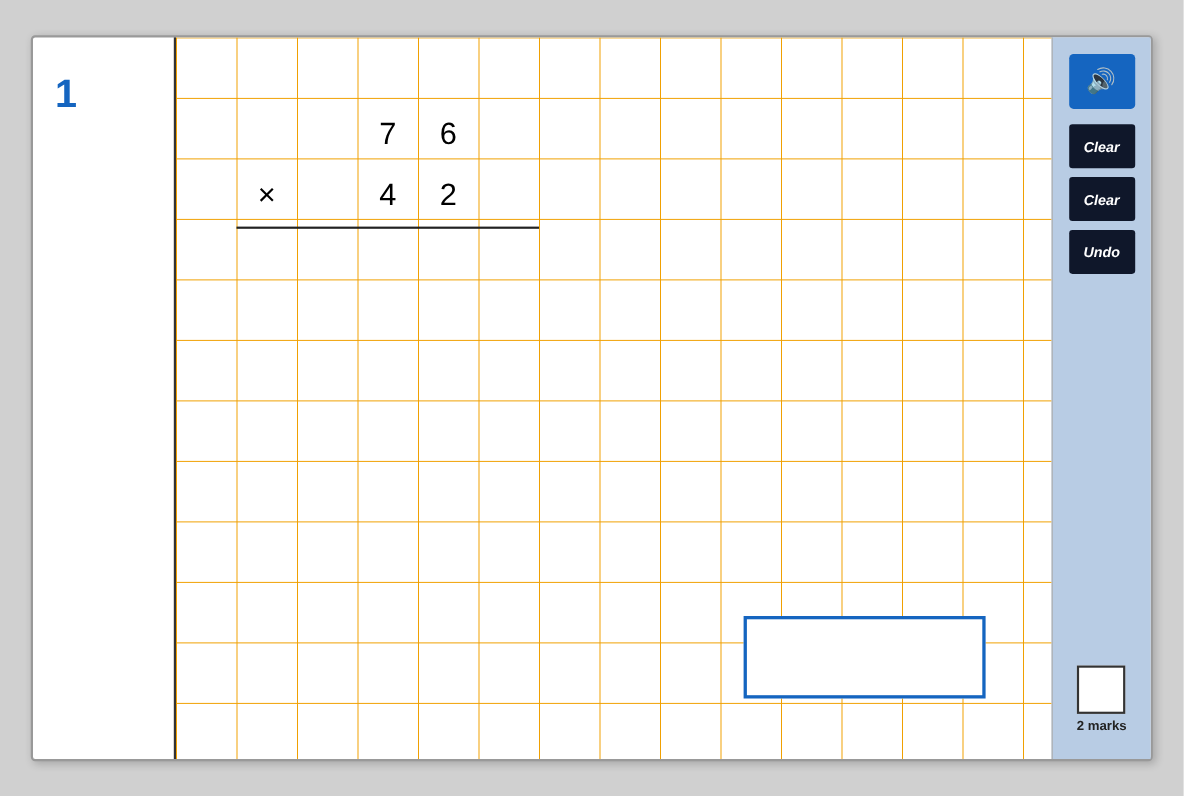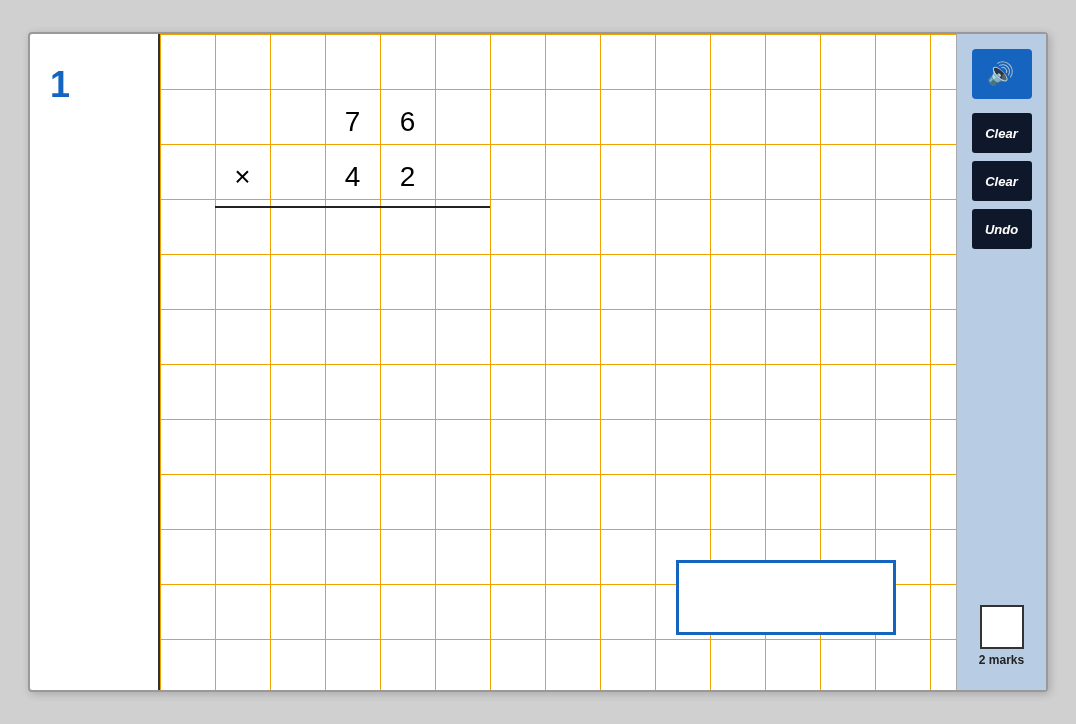--- a/index.html
+++ b/index.html
@@ -122,21 +122,21 @@
       font-weight: bold;
       display: flex;
       align-items: center;
       justify-content: center;
       font-style: italic;
     }
     .spacer { flex: 1; }
     .marks-container {
       display: flex;
       flex-direction: column;
-      align-items: flex-end;
+      align-items: flex-start;
       gap: 4px;
       margin-bottom: 8px;
     }
     .marks-box {
       width: 44px;
       height: 44px;
       border: 2px solid #333;
       background: white;
     }
     .marks-label {

